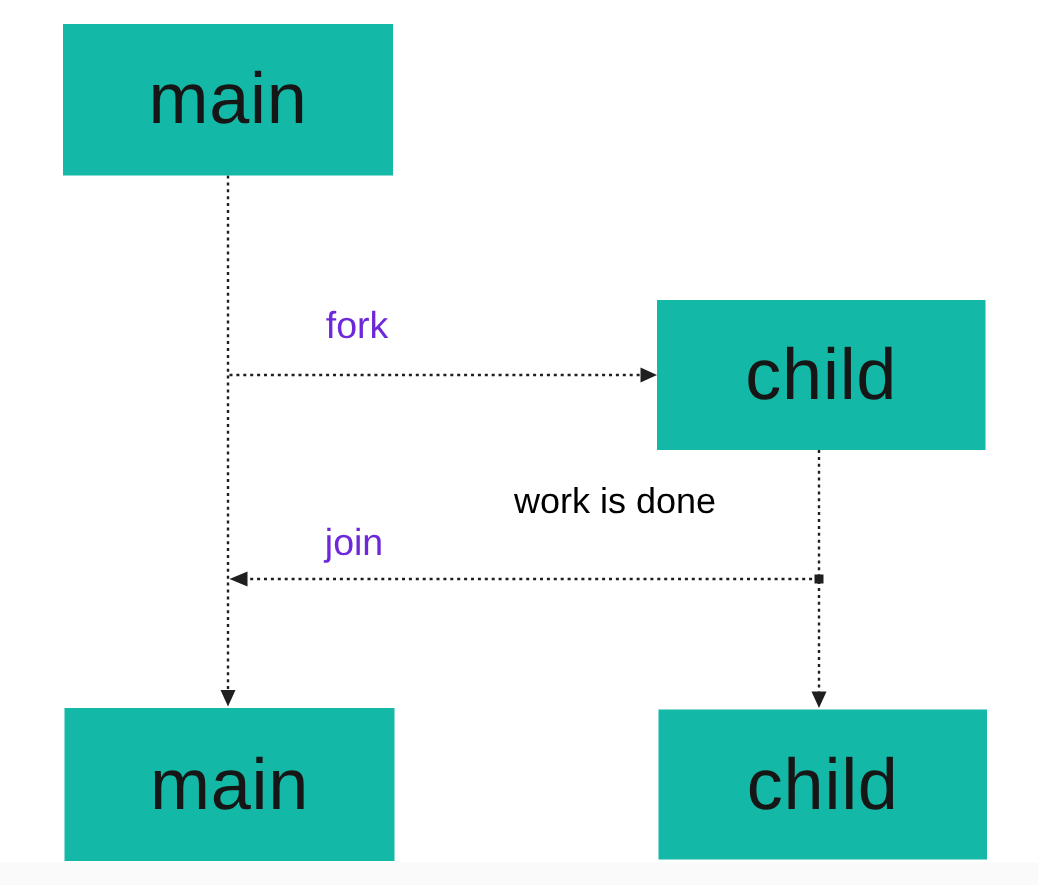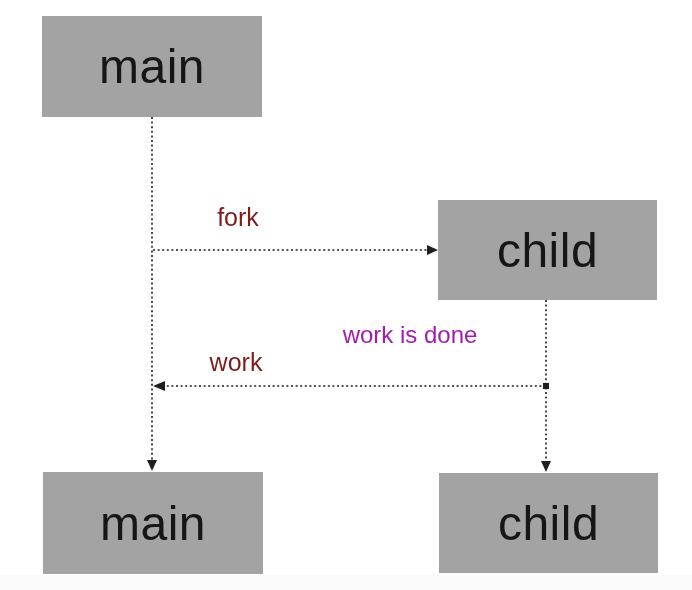--- a/index.html
+++ b/index.html
@@ -6,21 +6,21 @@
   .canvas {
     position: relative;
     width: 692px;
     height: 590px;
     background: #ffffff;
     overflow: hidden;
     font-family: "Liberation Sans", sans-serif;
   }
   .pbox {
     position: absolute;
-    background: #a3a3a3;
+    background: #14b8a6;
     display: flex;
     align-items: center;
     justify-content: center;
     font-size: 48px;
     color: #161616;
     letter-spacing: 0.5px;
   }
   .box-main-top    { left: 42px;  top: 16px;  width: 220px; height: 101px; }
   .box-child-mid   { left: 438px; top: 200px; width: 219px; height: 100px; }
   .box-main-bottom { left: 43px;  top: 472px; width: 220px; height: 102px; }
@@ -31,32 +31,32 @@
     stroke: #1f1f1f;
     stroke-width: 1.6;
     stroke-dasharray: 2 2.6;
     fill: none;
   }
   svg.connectors polygon, svg.connectors rect { fill: #1f1f1f; }
 
   .edge-label {
     position: absolute;
     font-size: 25px;
-    color: #7f1d1d;
+    color: #6d28d9;
     text-align: center;
     white-space: nowrap;
   }
   .fork-label { left: 200px; top: 203px; width: 76px; }
   .join-label { left: 198px; top: 348px; width: 76px; }
 
   .work-done-label {
     position: absolute;
     left: 326px; top: 321px; width: 168px;
     font-size: 24px;
-    color: #a21caf;
+    color: #000000;
     text-align: center;
     white-space: nowrap;
   }
   .join-point-label {
     position: absolute;
     left: 44px; top: 351px; width: 80px;
     font-size: 21px;
     font-weight: bold;
     line-height: 1.65;
     letter-spacing: 0.5px;
@@ -96,19 +96,19 @@
     <span>child</span>
   </div>
   <div class="pbox box-main-bottom">
     <span>main</span>
   </div>
   <div class="pbox box-child-bottom">
     <span>child</span>
   </div>
 
   <div class="edge-label fork-label">fork</div>
-  <div class="edge-label join-label">work</div>
+  <div class="edge-label join-label">join</div>
 
   <div class="work-done-label">work is done</div>
 
   <div class="footer-strip"></div>
 
 </div>
 
 </body></html>

